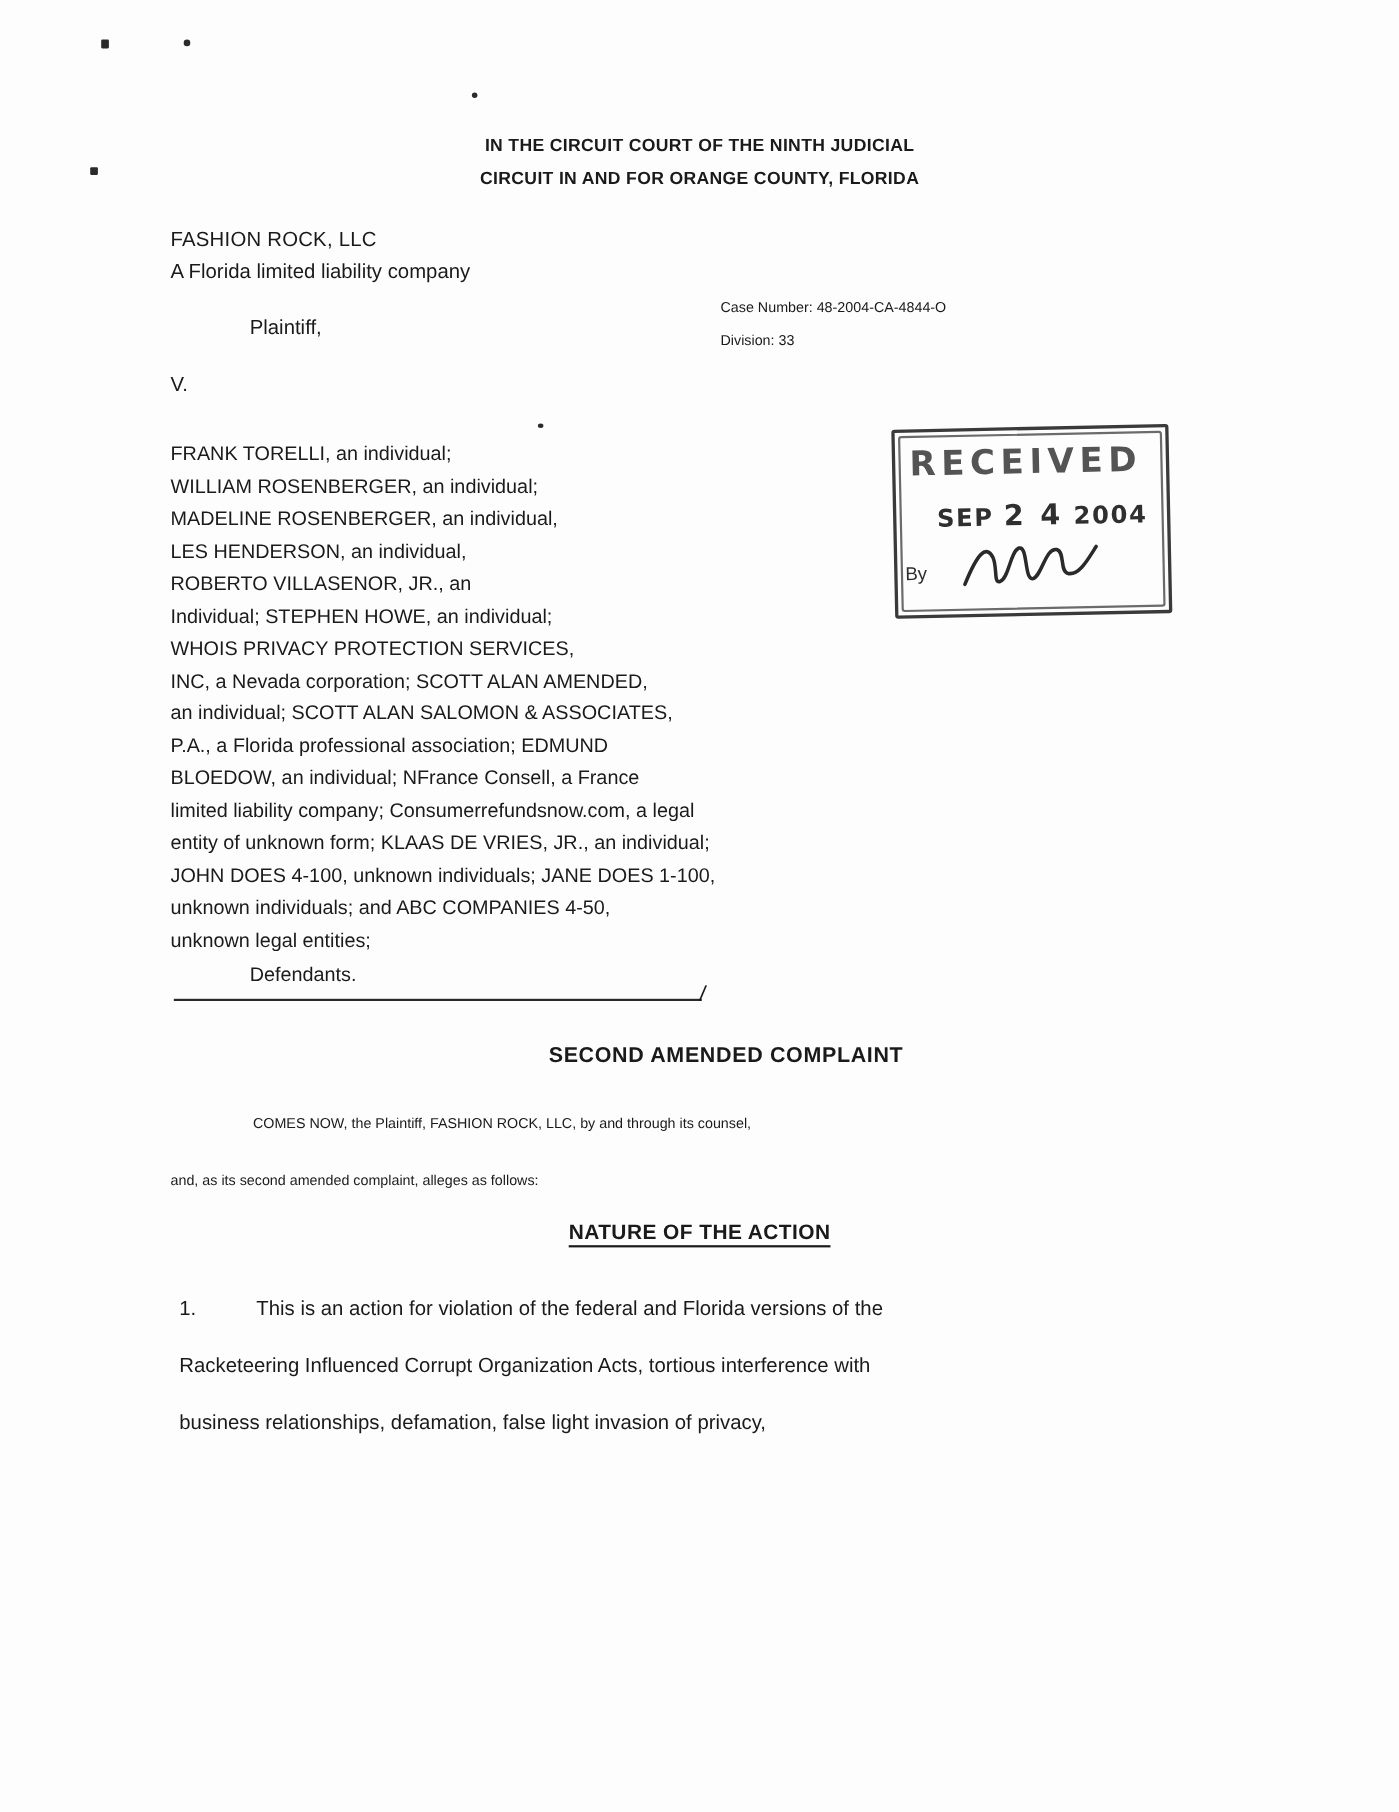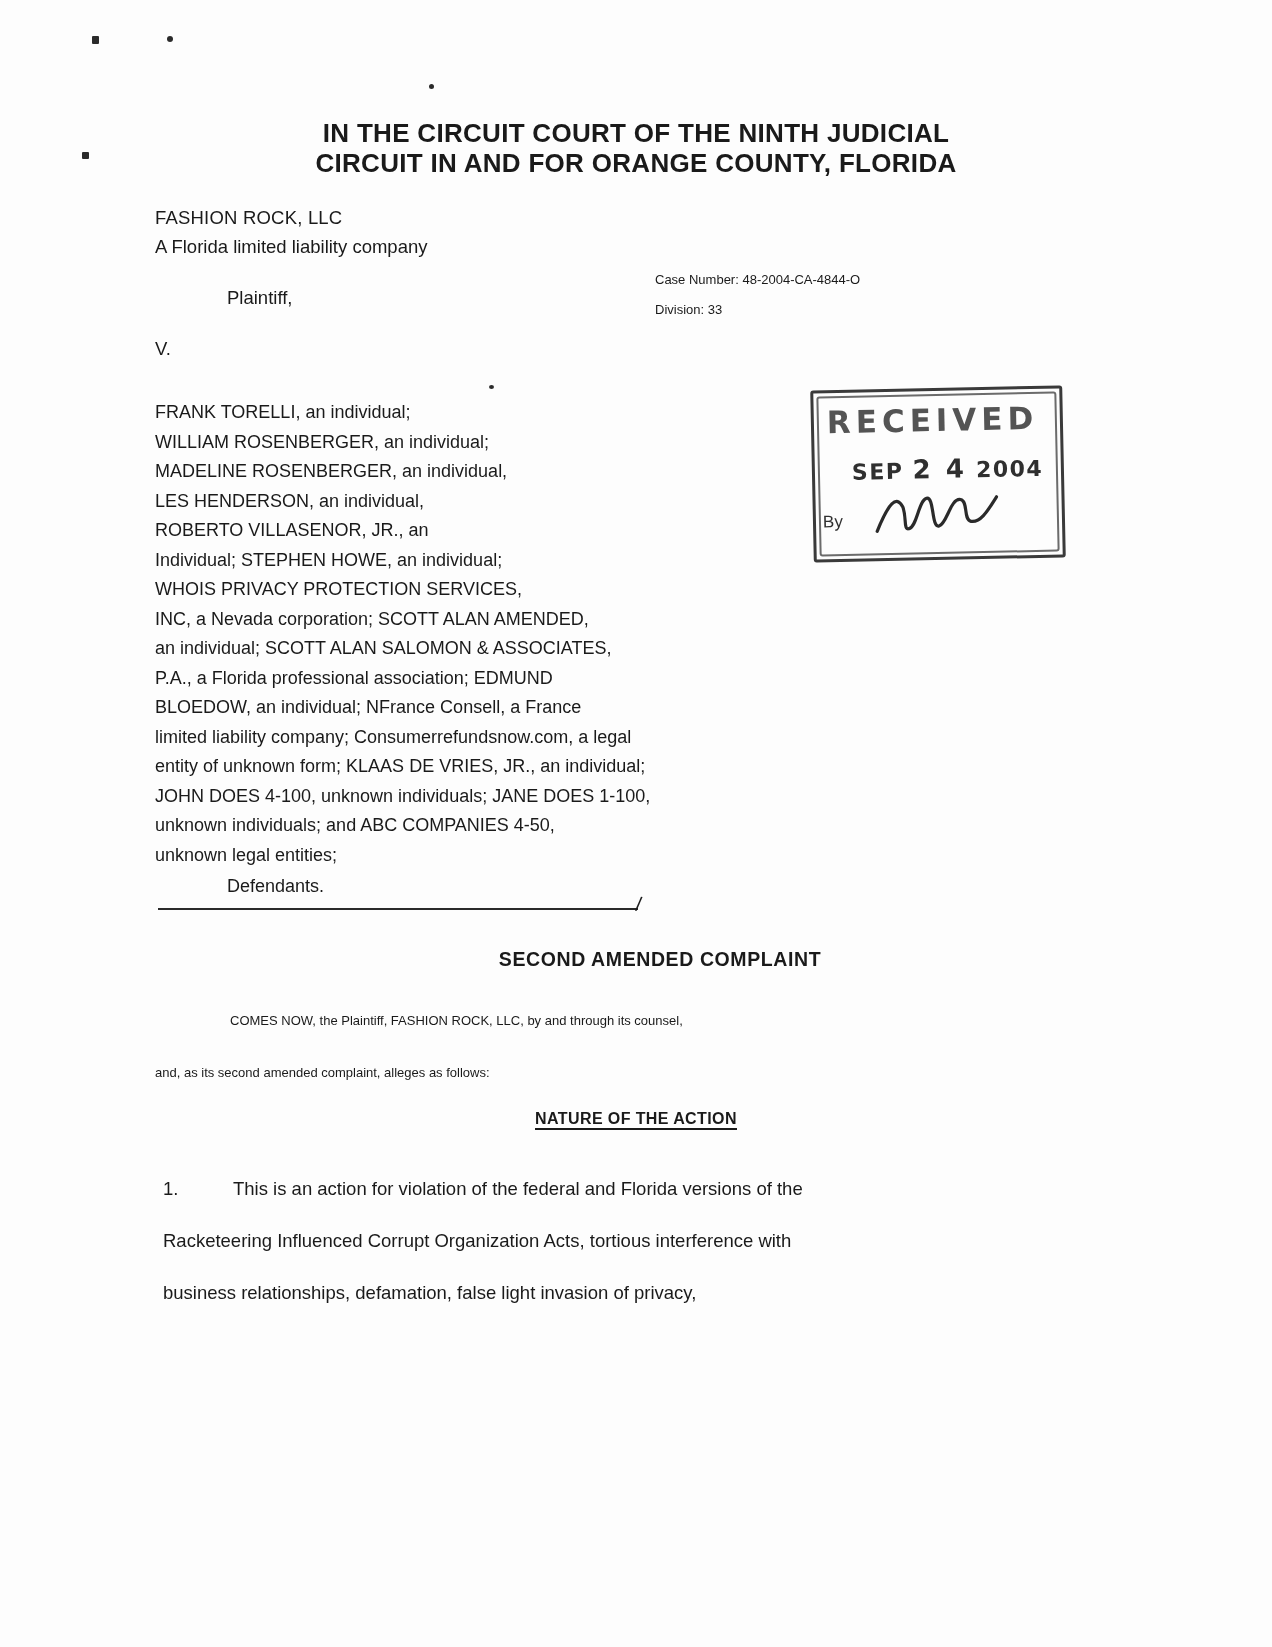--- a/index.html
+++ b/index.html
@@ -30,21 +30,21 @@
   .speck.s2 { left: 167px; top: 36px;  width: 6px;  height: 6px; }
   .speck.s3 { left: 429px; top: 84px;  width: 5px;  height: 5px; }
   .speck.s4 { left: 82px;  top: 152px; width: 7px;  height: 7px; border-radius: 1px; }
   .speck.s5 { left: 489px; top: 385px; width: 5px;  height: 4px; }
 
   .title-block {
     position: absolute;
     left: 0; right: 0;
     top: 118px;
     text-align: center;
-    font-size: 26px;
+    font-size: 16px;
     font-weight: bold;
     letter-spacing: 0.3px;
     line-height: 30px;
   }
   .caption {
     position: absolute;
     left: 155px;
     top: 203px;
     width: 700px;
     font-size: 18.5px;
@@ -175,21 +175,21 @@
     line-height: 52px;
   }
   .p1 { top: 995px; }
   .p1 .first { text-indent: 75px; }
 
   .section-head {
     position: absolute;
     left: 0; right: 0;
     top: 1110px;
     text-align: center;
-    font-size: 16px;
+    font-size: 19px;
     font-weight: bold;
     letter-spacing: 0.4px;
   }
   .section-head span {
     border-bottom: 2px solid #1a1a1a;
     padding-bottom: 1px;
   }
 
   .numbered {
     position: absolute;

